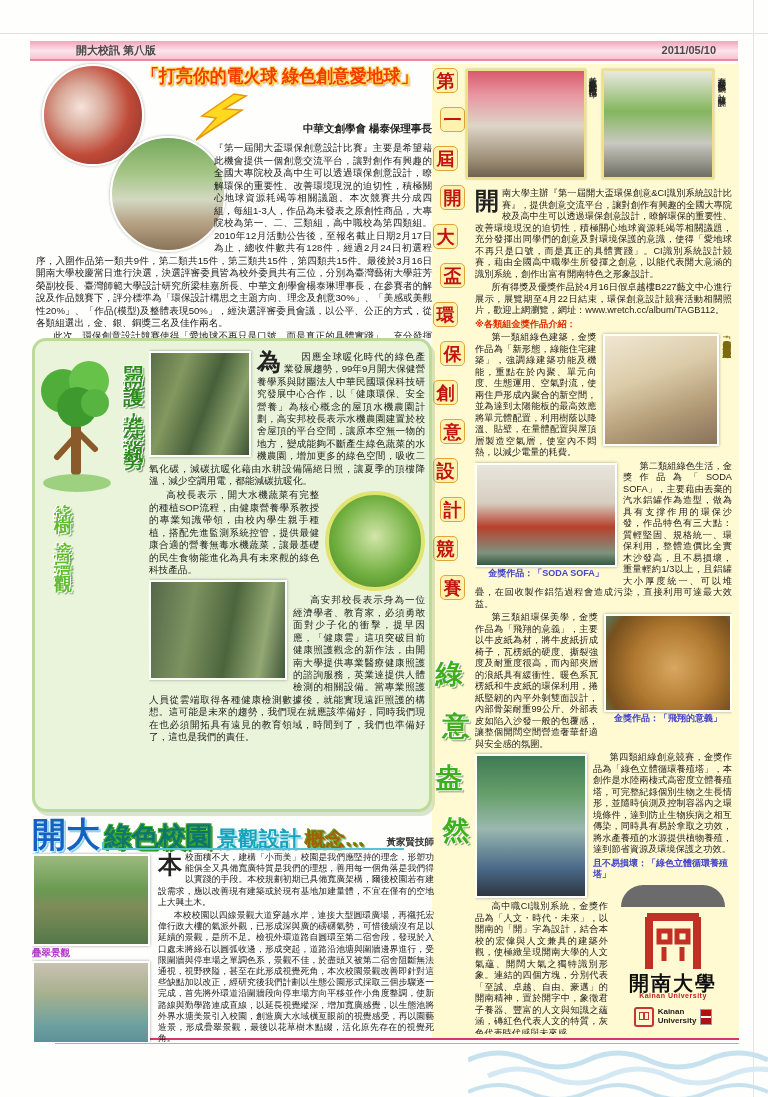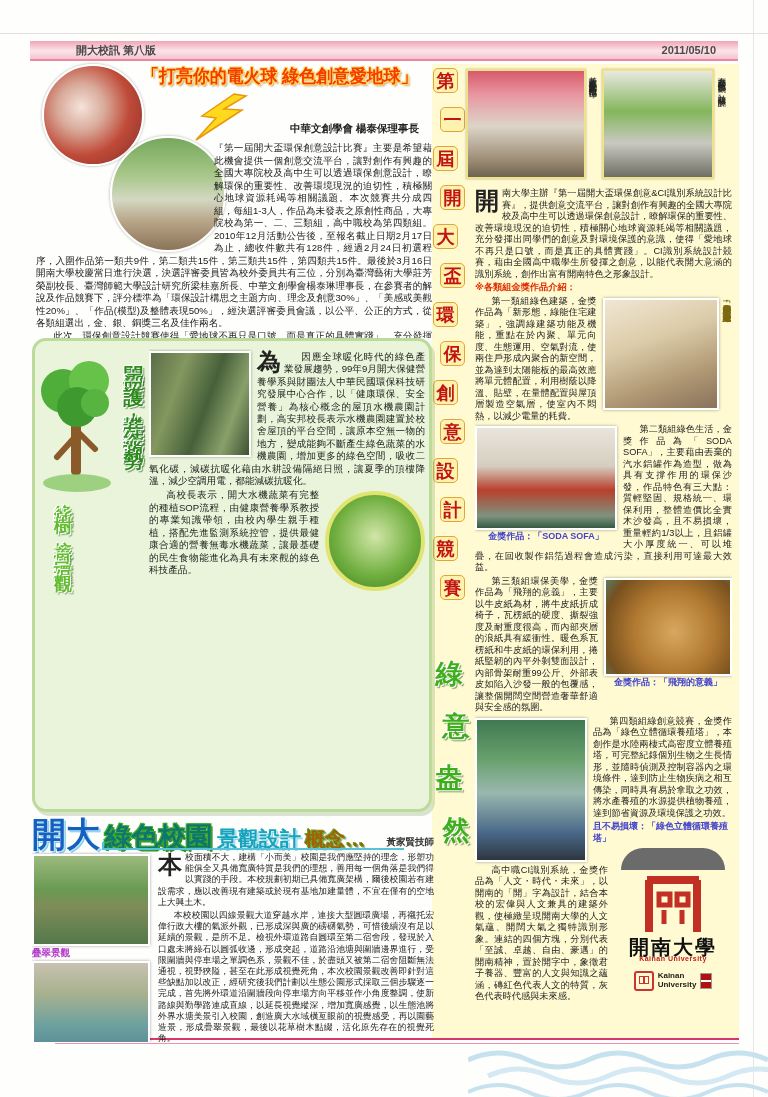--- a/index.html
+++ b/index.html
@@ -14,21 +14,21 @@
        border-top:1px solid #fff;border-bottom:2px solid #e78ba3;
        display:flex;justify-content:space-between;align-items:center;
        padding:0 22px 0 46px;box-sizing:border-box;font-size:11px;font-weight:bold;color:#4a4a4a;}
 
   
   .a1{position:absolute;left:32px;top:64px;width:400px;height:274px;z-index:1;}
   .a1-title{position:absolute;left:110px;top:0;width:292px;font-size:18px;font-weight:bold;color:#f43b00;
             white-space:nowrap;transform:scaleX(.94);transform-origin:left;
             text-shadow:1px 1px 0 #ffd84d,-1px -1px 0 #ffe58a,1px -1px 0 #ffd84d,-1px 1px 0 #ffd84d,2px 2px 2px rgba(120,40,0,.45);}
   .bolt{position:absolute;left:158px;top:28px;width:60px;height:50px;}
-  .a1-byline{position:absolute;right:13px;top:58px;font-size:10.5px;font-weight:bold;color:#222;}
+  .a1-byline{position:absolute;right:0;top:58px;font-size:10.5px;font-weight:bold;color:#222;}
   .circ{position:absolute;border-radius:50%;border:4px solid #e3e77a;box-shadow:0 0 3px rgba(0,0,0,.3);}
   .c1{left:10px;top:0;width:102px;height:102px;
       background:radial-gradient(circle at 38% 42%,#f5e3da 0%,#d9aa9a 28%,#c04a38 58%,#7e2e2a 100%);}
   .c2{left:78px;top:72px;width:116px;height:116px;
       background:linear-gradient(180deg,#76a85c 0%,#a6c687 32%,#d3d8c2 55%,#b5a184 76%,#8a7458 100%);}
   .a1-body{position:absolute;left:4px;top:78px;width:396px;height:196px;overflow:hidden;
            font-size:9.6px;line-height:12.5px;text-align:justify;color:#1a1a1a;}
   .a1-spacer{float:left;width:178px;height:112px;}
   .indent{ text-indent:1.8em;}
 
@@ -162,20 +162,24 @@
     <div class="vtitle vt-main"><span>開</span><span>大</span><span>雲</span><span>端</span><span>照</span><span>護</span><span>、</span><span>水</span><span>機</span><span>蔬</span><span>菜</span><span>結</span><span>合</span><span>產</span><span>業</span><span>趨</span><span>勢</span></div>
     <div class="vtitle vt-sub"><span>綠</span><span>能</span><span>植</span><span>樹</span><span>　</span><span>培</span><span>養</span><span>世</span><span>界</span><span>公</span><span>民</span><span>環</span><span>保</span><span>觀</span></div>
     <div class="a2-body">
       <div class="photo ph-a"></div>
       <span class="dropcap">為</span>
       <p class="indent" style="margin:2px 0;">因應全球暖化時代的綠色產業發展趨勢，99年9月開大保健營養學系與財團法人中華民國環保科技研究發展中心合作，以「健康環保、安全營養」為核心概念的屋頂水機農園計劃，高安邦校長表示水機農園建置於校舍屋頂的平台空間，讓原本空無一物的地方，變成能夠不斷產生綠色蔬菜的水機農園，增加更多的綠色空間，吸收二氧化碳，減碳抗暖化藉由水耕設備隔絕日照，讓夏季的頂樓降溫，減少空調用電，都能減碳抗暖化。</p>
       <div>
         <div class="ph-veg"></div>
         <p class="indent" style="margin:2px 0;">高校長表示，開大水機蔬菜有完整的種植SOP流程，由健康營養學系教授的專業知識帶領，由校內學生親手種植，搭配先進監測系統控管，提供最健康合適的營養無毒水機蔬菜，讓最基礎的民生食物能進化為具有未來觀的綠色科技產品。</p>
       </div>
+      <div>
+        <div class="photo ph-c"></div>
+        <p class="indent" style="margin:2px 0;">高安邦校長表示身為一位經濟學者、教育家，必須勇敢面對少子化的衝擊，提早因應，「健康雲」這項突破目前健康照護觀念的新作法，由開南大學提供專業醫療健康照護的諮詢服務，英業達提供人體檢測的相關設備。當專業照護人員從雲端取得各種健康檢測數據後，就能實現遠距照護的構想。這可能是未來的趨勢，我們現在就應該準備好，同時我們現在也必須開拓具有遠見的教育領域，時間到了，我們也準備好了，這也是我們的責任。</p>
+      </div>
     </div>
   </div>
 
   <div class="a3">
     <div class="a3-title">
       <span class="t-blue">開大</span>
       <span class="t-green">綠色校園</span>
       <span class="t-teal">景觀設計</span>
       <span class="t-lime">概念…</span>
       <div class="a3-rule"></div>
@@ -219,20 +223,21 @@
         <span class="gchar">然</span>
       </div>
     <div class="rphoto rp1"></div>
     <div class="vcap vc1">黃政哲董事長於開幕時蒞臨指導。</div>
     <div class="rphoto rp2"></div>
     <div class="vcap vc2">高安邦校長蒞臨參觀，並聽取解說。</div>
 
     <div class="r-body">
       <span class="dropcap">開</span>
       <span>南大學主辦『第一屆開大盃環保創意&amp;CI識別系統設計比賽』，提供創意交流平台，讓對創作有興趣的全國大專院校及高中生可以透過環保創意設計，瞭解環保的重要性、改善環境現況的迫切性，積極關心地球資源耗竭等相關議題，充分發揮出同學們的創意及對環境保護的意識，使得「愛地球不再只是口號，而是真正的具體實踐」。CI識別系統設計競賽，藉由全國高中職學生所發揮之創意，以能代表開大意涵的識別系統，創作出富有開南特色之形象設計。</span>
+      <p class="indent" style="margin:2px 0;">所有得獎及優獎作品於4月16日假卓越樓B227藝文中心進行展示，展覽期至4月22日結束，環保創意設計競賽活動相關照片，歡迎上網瀏覽，網址：www.wretch.cc/album/TAGB112。</p>
       <div class="red-head">※各類組金獎作品介紹：</div>
 
       <div>
         <div class="f-right flexrow">
           <div class="entry-photo ph-model"></div>
           <div class="mcap">金獎作品「新形態，綠能住宅建築」</div>
         </div>
         <p class="indent" style="margin:2px 0;">第一類組綠色建築，金獎作品為「新形態，綠能住宅建築」，強調綠建築功能及機能，重點在於內聚、單元向度、生態運用、空氣對流，使兩住戶形成內聚合的新空間，並為達到太陽能板的最高效應將單元體配置，利用樹蔭以降溫、貼壁，在量體配置與屋頂層製造空氣層，使室內不悶熱，以減少電量的耗費。</p>
       </div>
 

